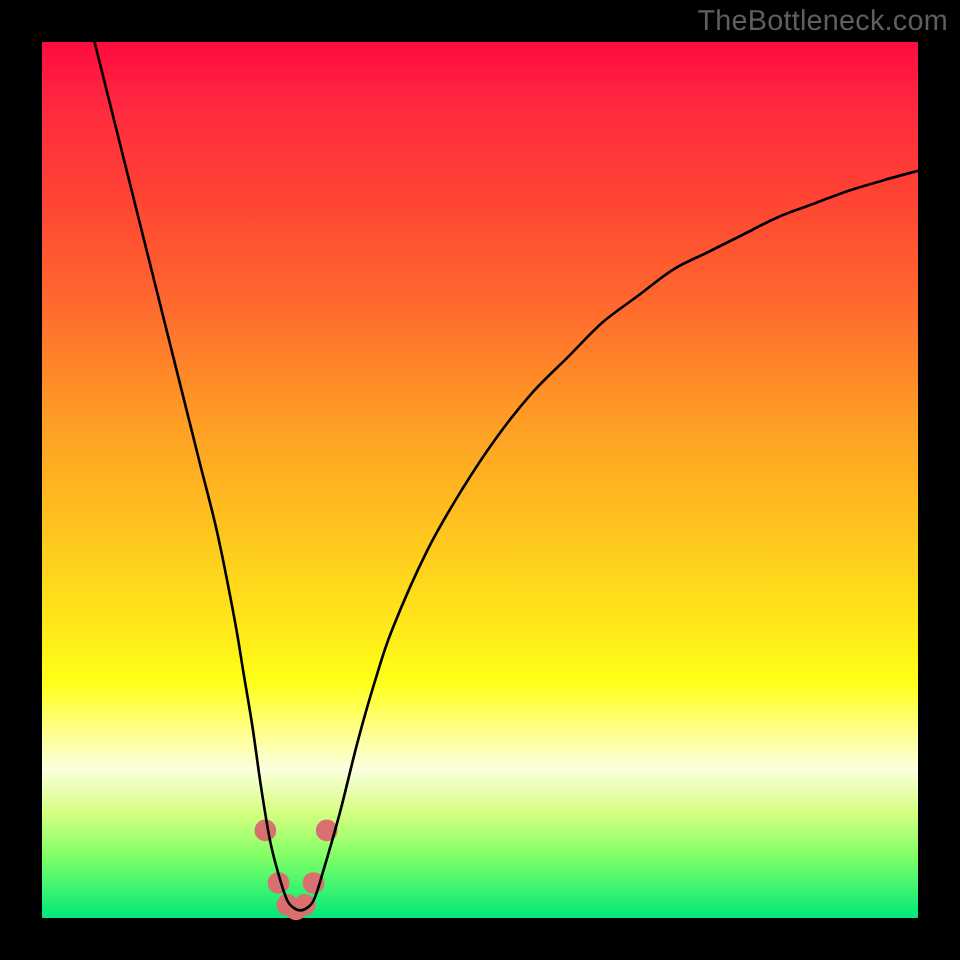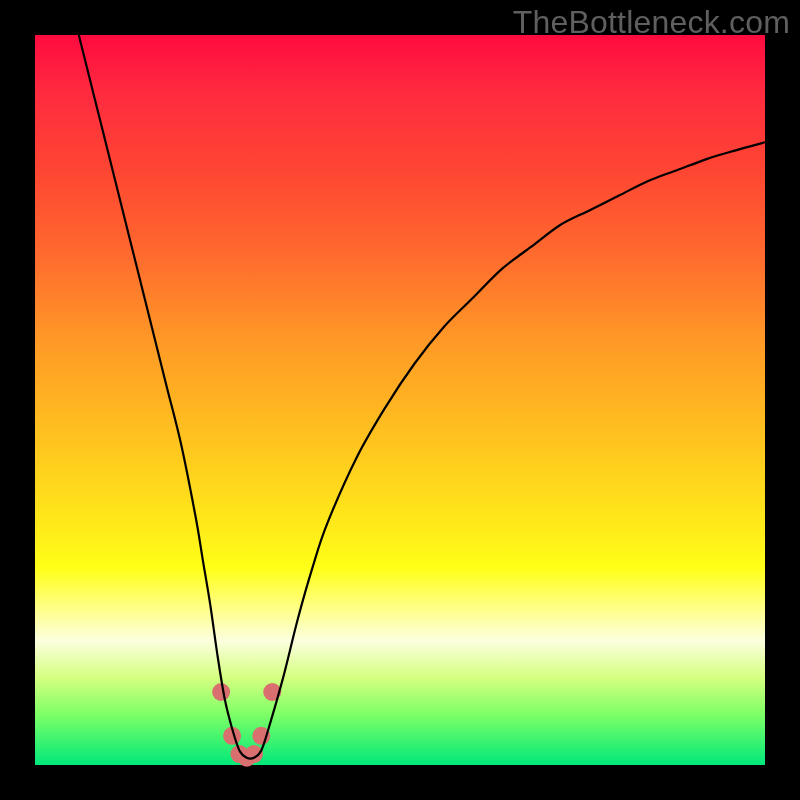--- a/index.html
+++ b/index.html
@@ -41,21 +41,21 @@
       #d6ff80 88%,
       #7fff66 93%,
       #00e87a 100%
     );
   }
   .watermark {
     position: absolute;
     top: 4px;
     right: 10px;
     color: #5f5f5f;
-    font-size: 32px;
+    font-size: 24px;
     font-weight: 500;
     letter-spacing: 0.2px;
     user-select: none;
     z-index: 10;
   }
   svg.curve-layer {
     position: absolute;
     left: 35px;
     top: 35px;
     width: 730px;

